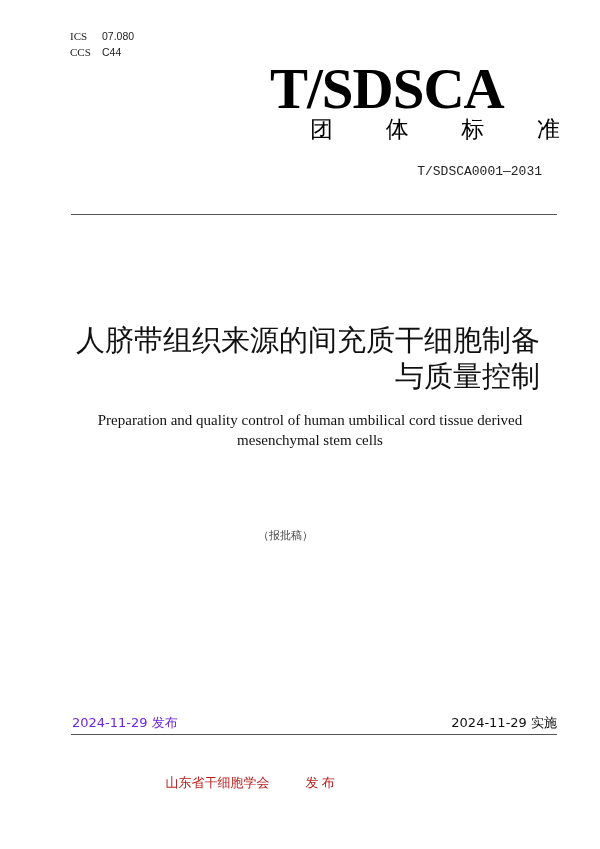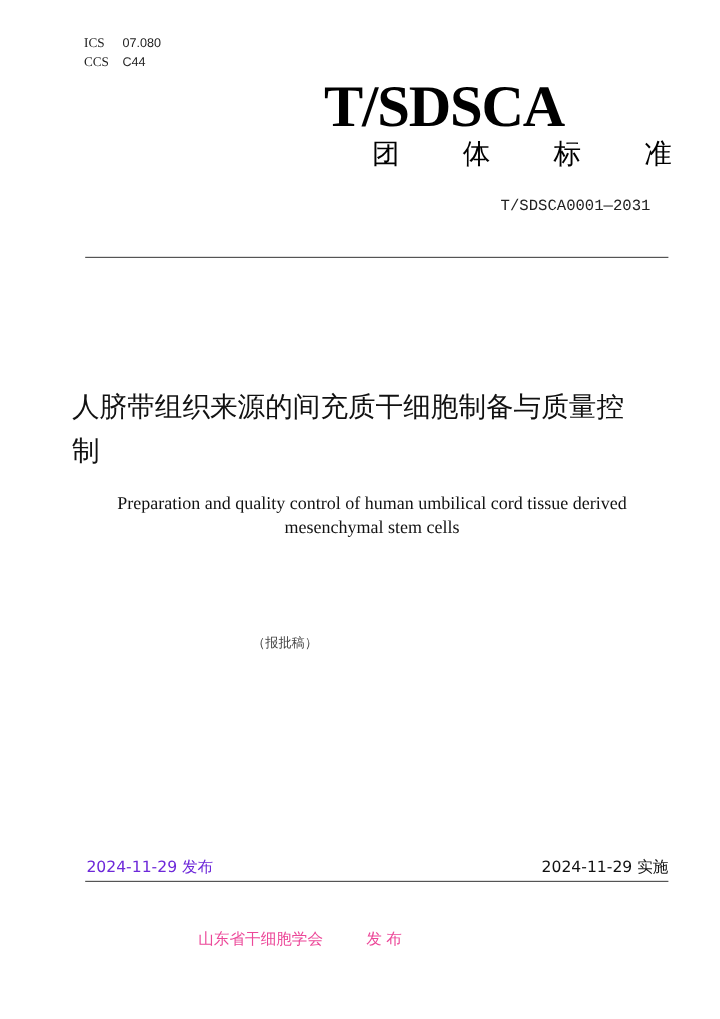--- a/index.html
+++ b/index.html
@@ -1,30 +1,30 @@
 <!DOCTYPE html>
 <html><head>
 <meta charset="utf-8">
 <style>
   html, body { margin: 0; padding: 0; background: #ffffff; }
   body { width: 600px; height: 849px; position: relative; overflow: hidden; color: #111; }
   .abs { position: absolute; }
   .codes { left: 70px; top: 28px; font-family: "Liberation Serif", serif; font-size: 11px; line-height: 16px; color: #222; }
   .codes .row span.k { display: inline-block; width: 32px; }
   .codes .row span.v { font-family: "Liberation Sans", sans-serif; font-size: 10.5px; margin-top: 39px; }
-  .brand { left: 270px; top: 64px; width: 290px; font-family: "Liberation Serif", serif; font-weight: bold; font-size: 49px; line-height: 50px; letter-spacing: -1px; color: #000; }
+  .brand { left: 270px; top: 64px; width: 290px; font-family: "Liberation Serif", serif; font-weight: bold; font-size: 57px; line-height: 50px; letter-spacing: -1px; color: #000; }
   .brand-sub { left: 310px; top: 115px; width: 250px; font-family: "DejaVu Sans", sans-serif; font-size: 23px; line-height: 28px; color: #000; display: flex; justify-content: space-between; }
   .std-no { right: 58px; top: 164px; font-family: "Liberation Mono", monospace; font-size: 13px; color: #222; }
   .rule { left: 71px; width: 486px; height: 1px; background: #555; }
-  .title-zh { left: 60px; width: 480px; top: 322px; text-align: left; font-family: "DejaVu Sans", sans-serif; font-size: 23px; line-height: 36px; color: #111; }
+  .title-zh { left: 60px; width: 480px; top: 322px; text-align: right; font-family: "DejaVu Sans", sans-serif; font-size: 29px; line-height: 36px; color: #111; }
   .title-en { left: 60px; width: 500px; top: 410px; text-align: center; font-family: "Liberation Serif", serif; font-size: 15px; line-height: 20px; color: #111; }
-  .draft { left: 0; width: 475px; top: 528px; text-align: center; font-family: "DejaVu Sans", sans-serif; font-size: 11px; color: #444; }
+  .draft { left: 0; width: 475px; top: 528px; text-align: center; font-family: "DejaVu Sans", sans-serif; font-size: 11px; color: #444; padding-left: 48px; }
   .date-l { left: 72px; top: 714px; font-family: "DejaVu Sans", sans-serif; font-size: 13px; color: #6d28d9; }
   .date-r { right: 43px; top: 714px; font-family: "DejaVu Sans", sans-serif; font-size: 13px; color: #111; margin-left: 32px; }
-  .publisher { left: 0; width: 500px; top: 774px; text-align: center; font-family: Liberation Sans, sans-serif; font-size: 13px; color: #ec4899; }
+  .publisher { left: 0; width: 500px; top: 774px; text-align: center; font-family: Liberation Serif, serif; font-size: 13px; color: #b91c1c; }
   .publisher .gap { display: inline-block; width: 36px; }
 </style>
 </head>
 <body>
 
 <div class="abs codes">
   <div class="row"><span class="k">ICS</span><span class="v">07.080</span></div>
   <div class="row"><span class="k">CCS</span><span class="v">C44</span></div>
 </div>
 

